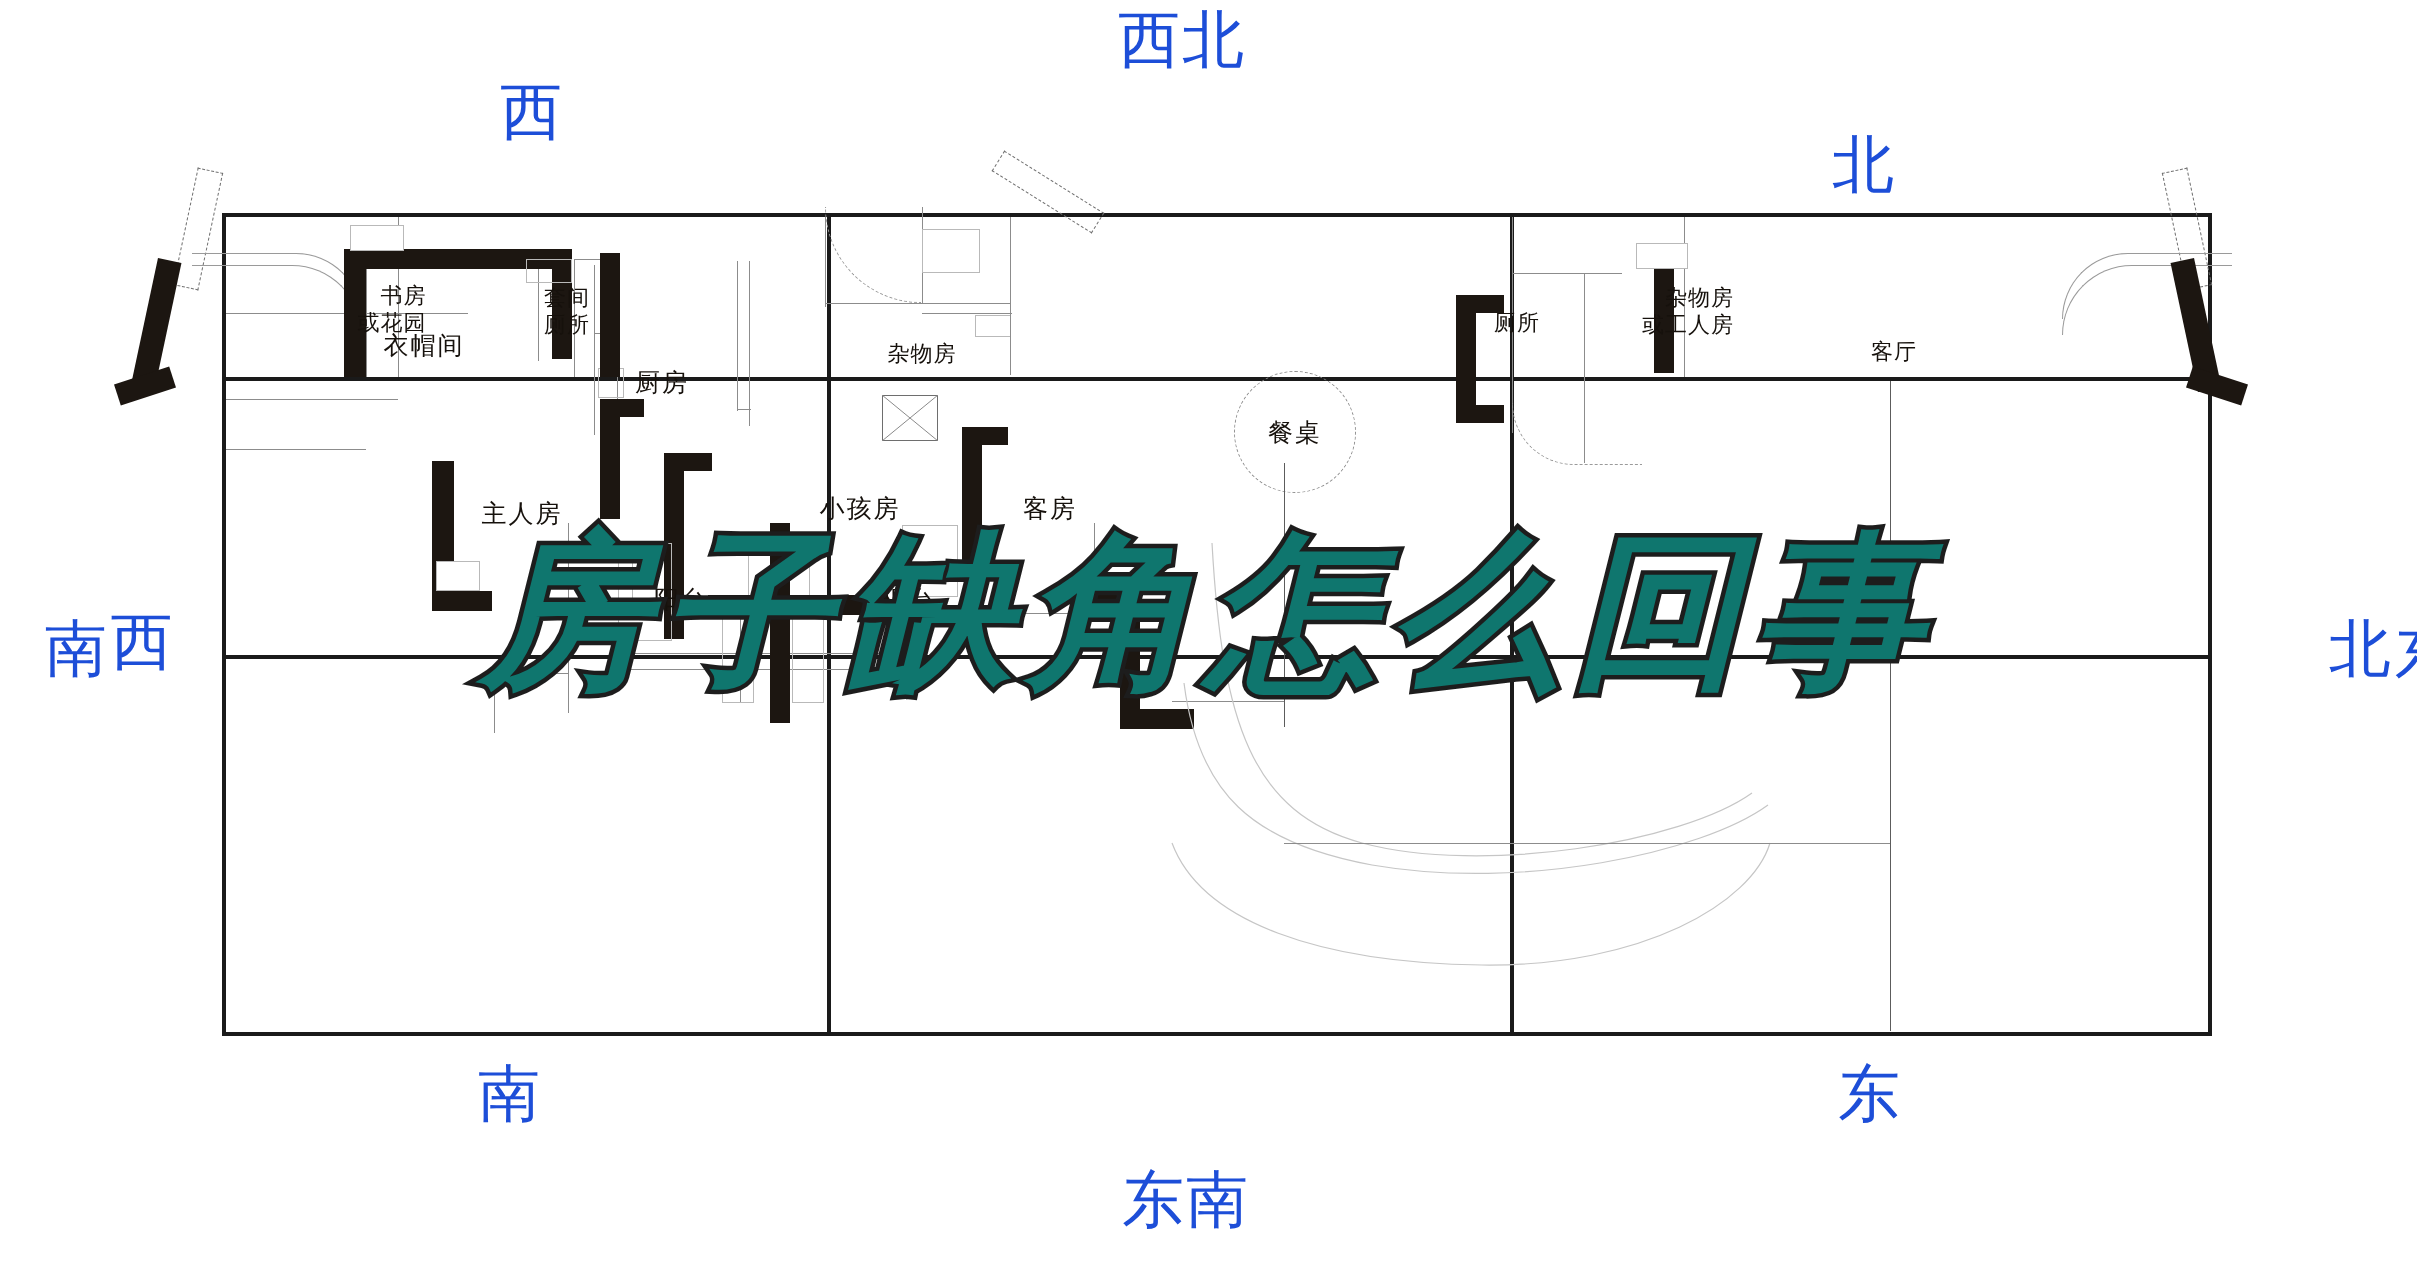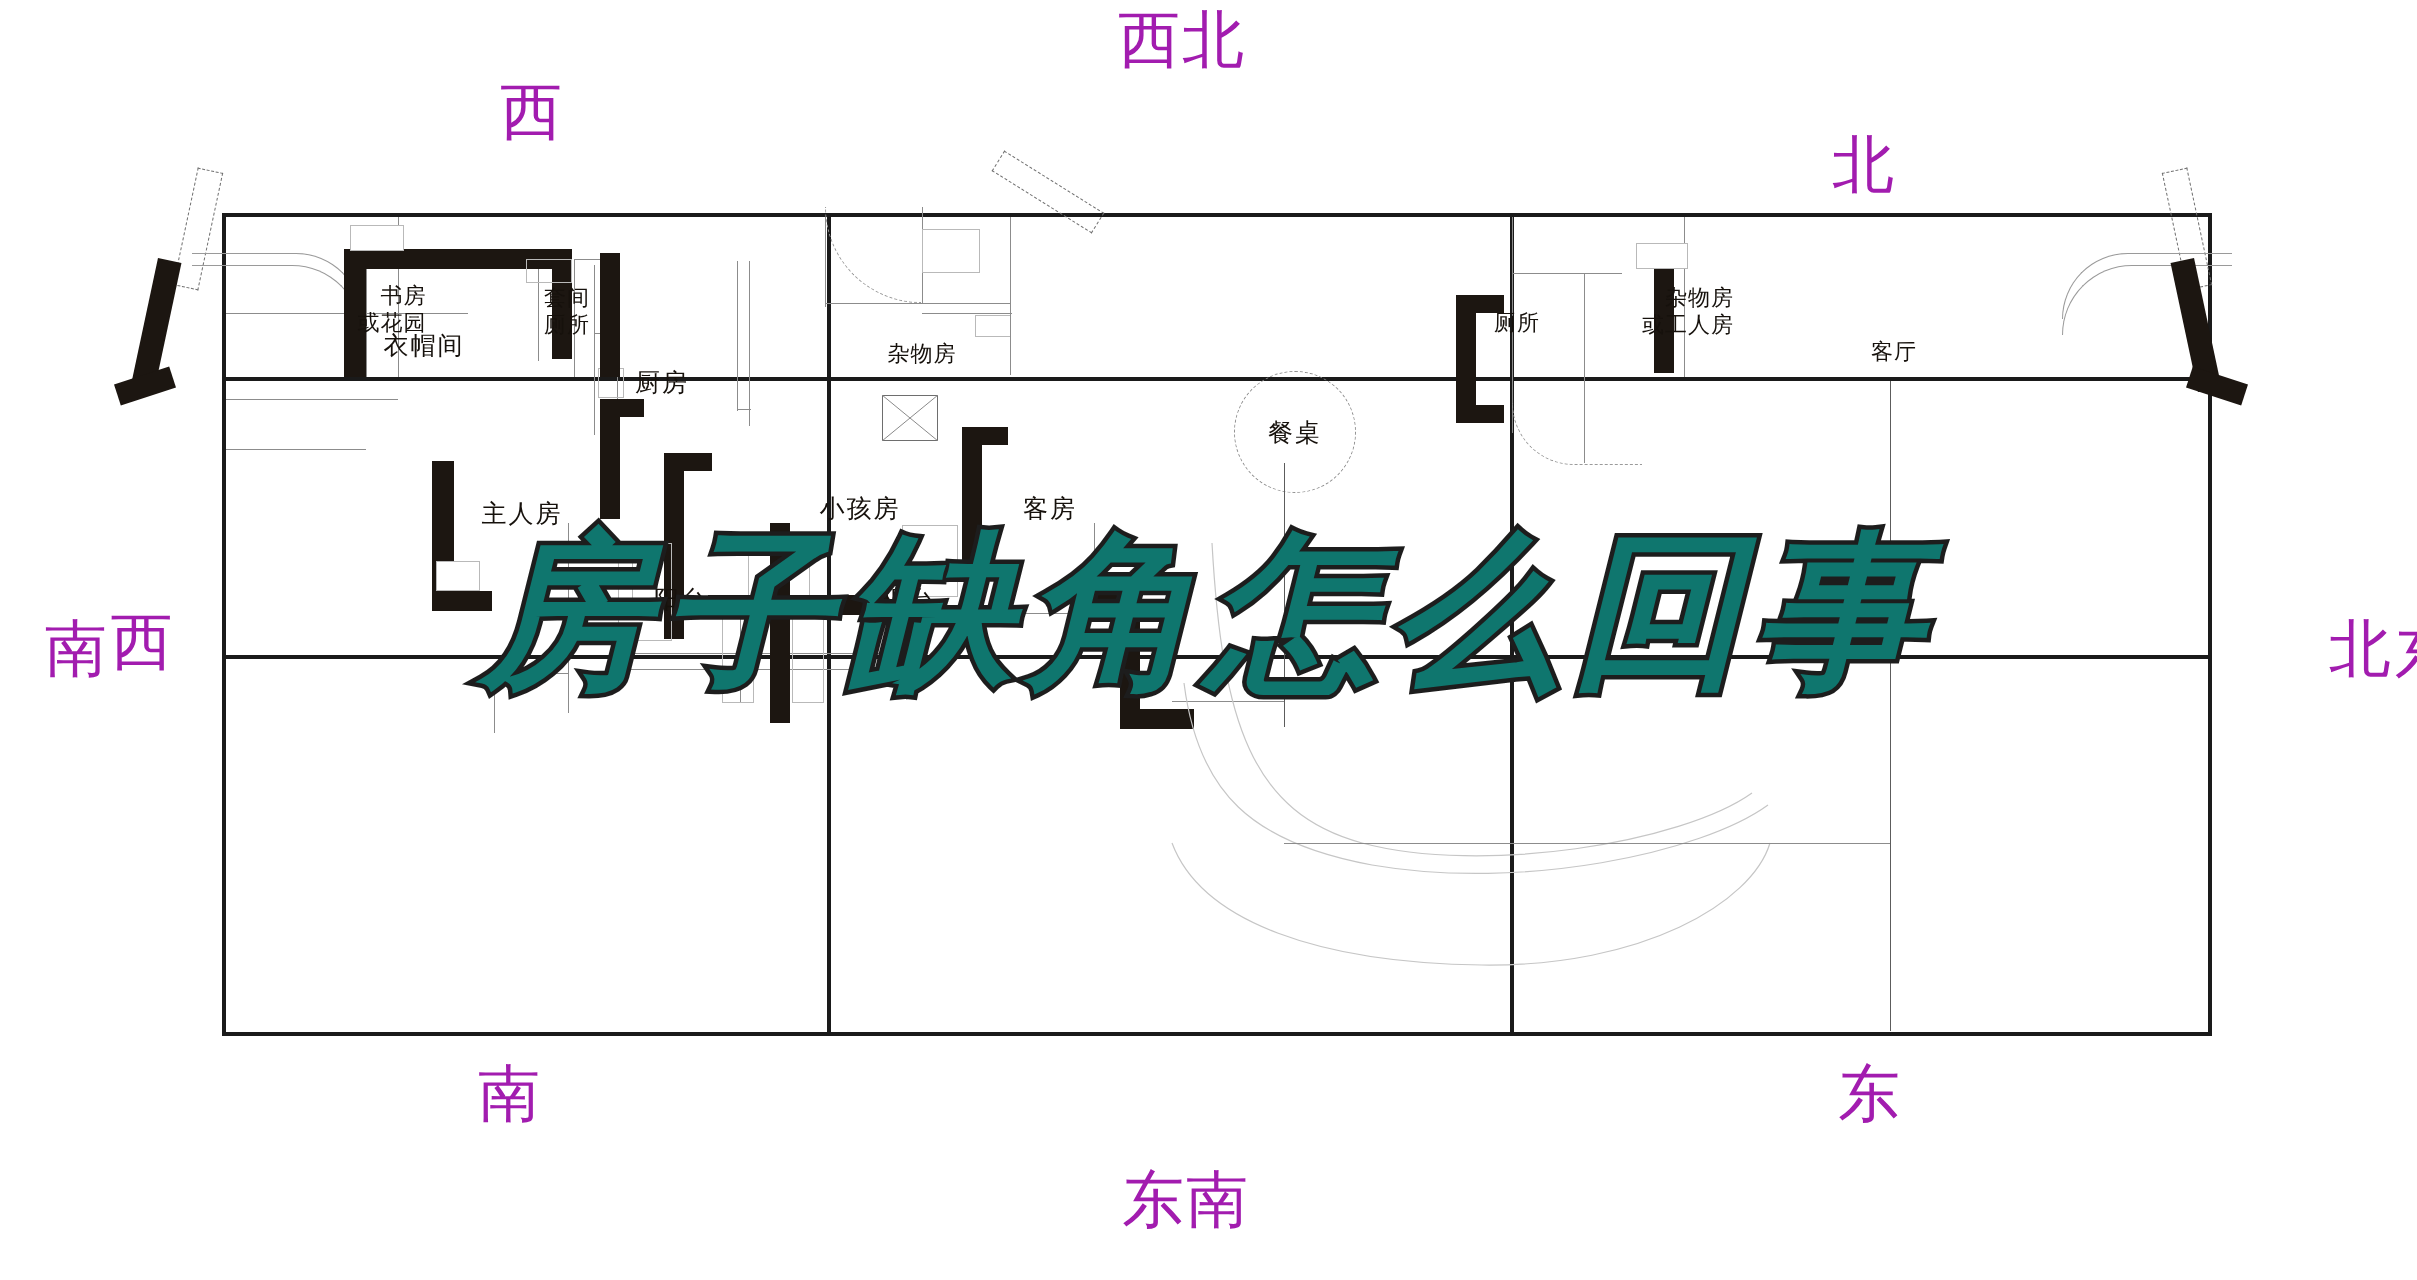--- a/index.html
+++ b/index.html
@@ -11,21 +11,21 @@
   }
   #stage {
     position: relative;
     width: 2417px; height: 1280px;
     background: #ffffff;
   }
 
   
   .dir {
     position: absolute;
-    color: #a21caf;
+    color: #1d4ed8;
     font-family: "Liberation Serif", "DejaVu Serif", serif;
     font-weight: 400;
     font-size: 62px;
     line-height: 1.06;
     letter-spacing: 2px;
     white-space: pre;
     text-align: center;
   }
   .dir.vert { writing-mode: vertical-rl; text-orientation: upright; letter-spacing: 4px; }
 

